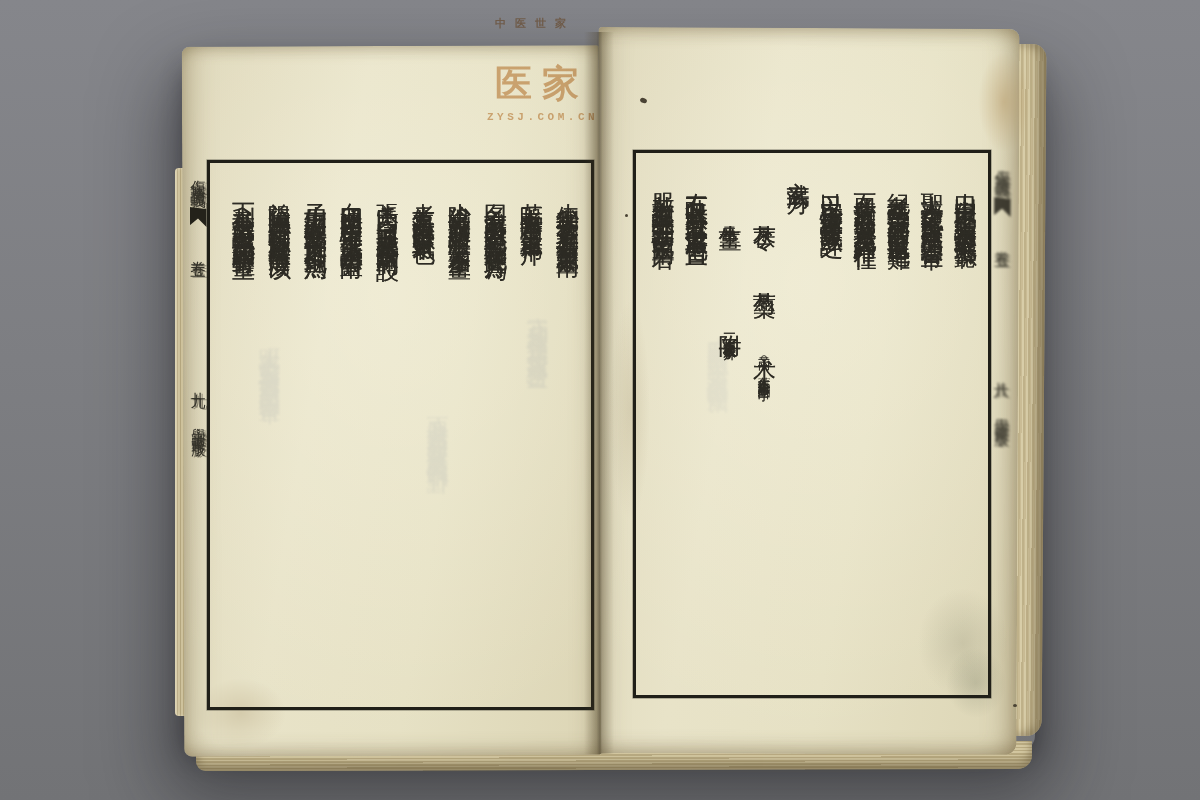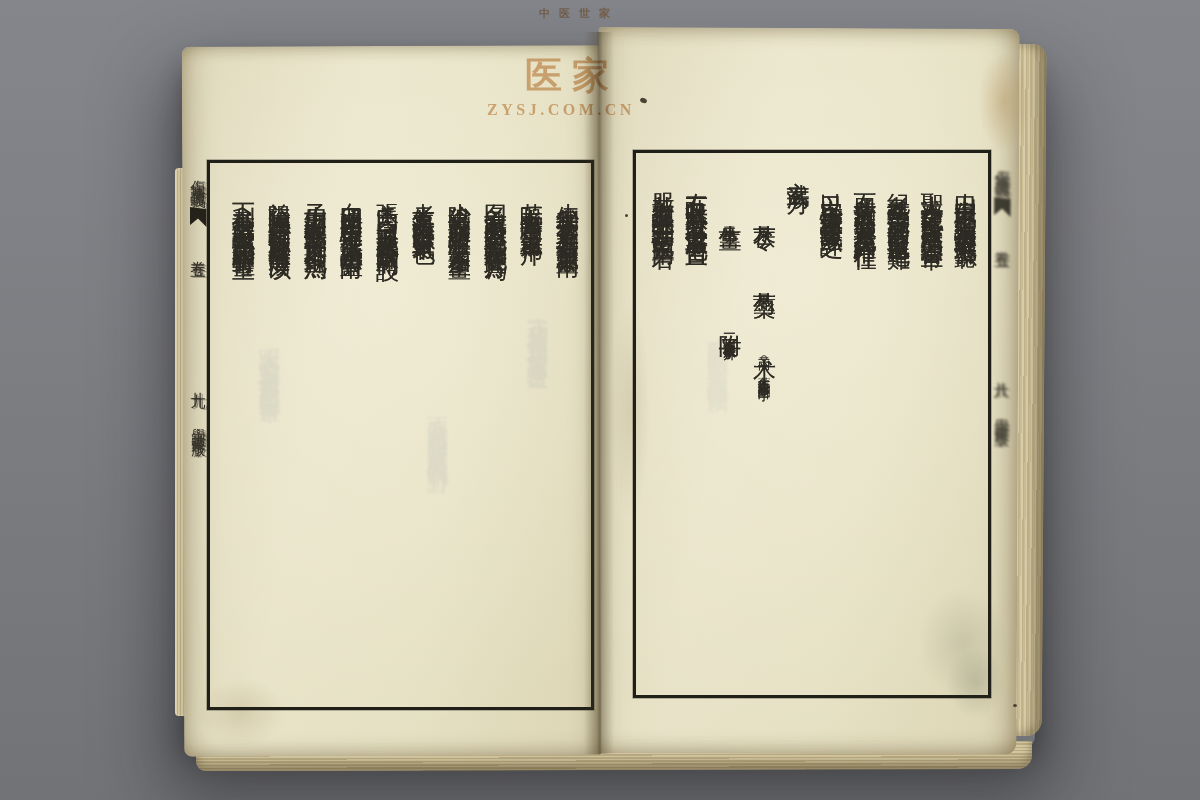--- a/index.html
+++ b/index.html
@@ -85,26 +85,26 @@
   .spine .sp-pub{font-size:14px;letter-spacing:3px;margin-top:16px;text-shadow:2px 1px 0 rgba(55,50,40,.45);}
   .spine-left{left:183px;top:160px;height:544px;filter:blur(.35px);}
   .spine-right{left:986px;top:150px;height:540px;filter:blur(1.1px);opacity:.85;transform:rotate(.3deg);}
 
   
   .ghost{position:absolute;writing-mode:vertical-rl;text-orientation:upright;
     color:#5d6b8a;opacity:.10;filter:blur(1.3px);transform:scaleX(-1);
     font-size:22px;line-height:34px;letter-spacing:3px;pointer-events:none;}
 
   
-  .watermark{position:absolute;left:487px;top:6px;width:132px;text-align:right;
+  .watermark{position:absolute;left:487px;top:16px;width:132px;text-align:left;
     color:#c0762b;opacity:.55;mix-blend-mode:multiply;filter:blur(.5px);
-    font-family:Liberation Serif, serif;}
+    font-family:Liberation Mono, monospace;}
   .wm-small{font-size:11px;font-weight:bold;letter-spacing:9px;margin-left:8px;}
   .wm-seals{font-size:37px;font-weight:bold;letter-spacing:10px;line-height:46px;margin-left:8px;margin-top:32px;}
-  .wm-url{font-size:16px;font-weight:bold;letter-spacing:3.5px;margin-top:2px;}
+  .wm-url{font-size:11px;font-weight:bold;letter-spacing:3.5px;margin-top:2px;}
 </style>
 </head>
 <body>
 
 <div class="photo">
 
   <div class="book-shadow"></div>
   <div class="edge-right"></div>
   <div class="edge-bottom"></div>
   <div class="edge-left"></div>

